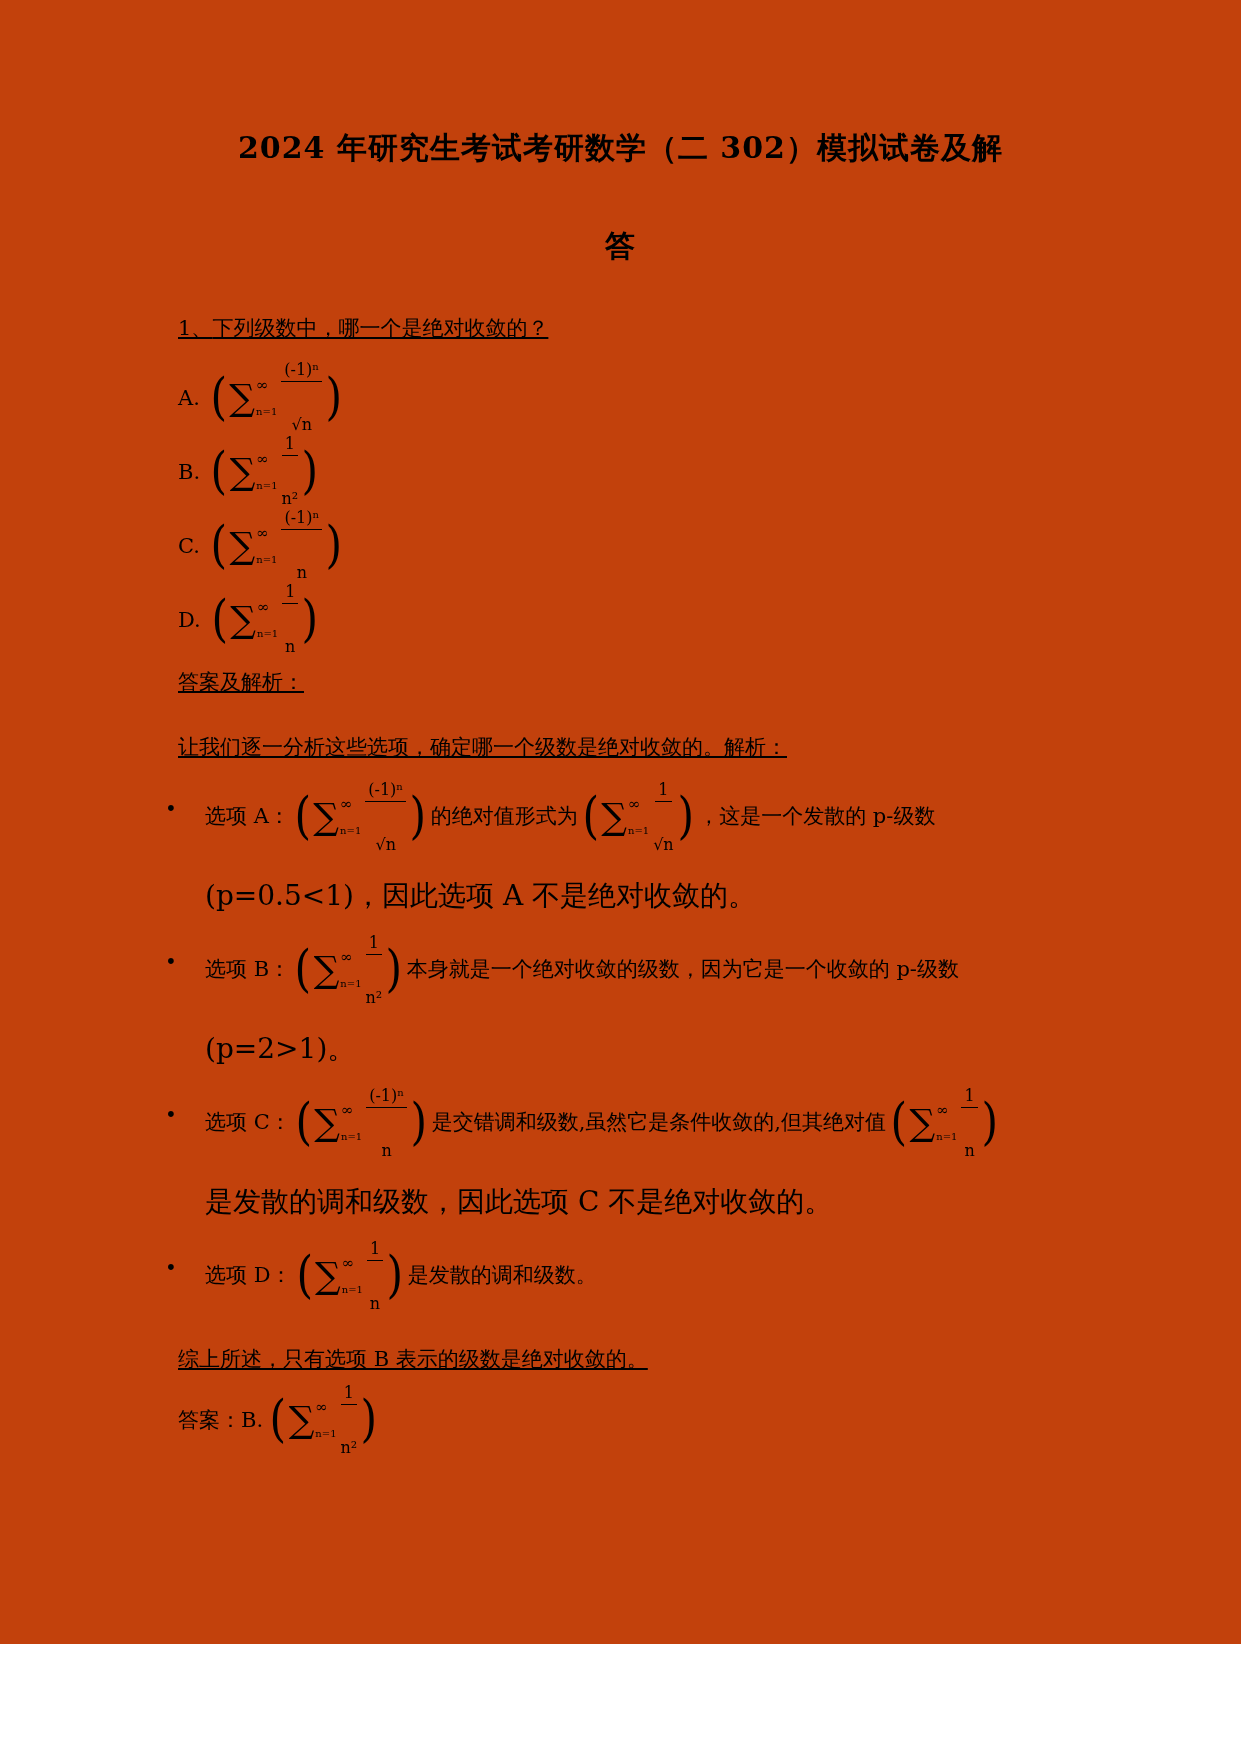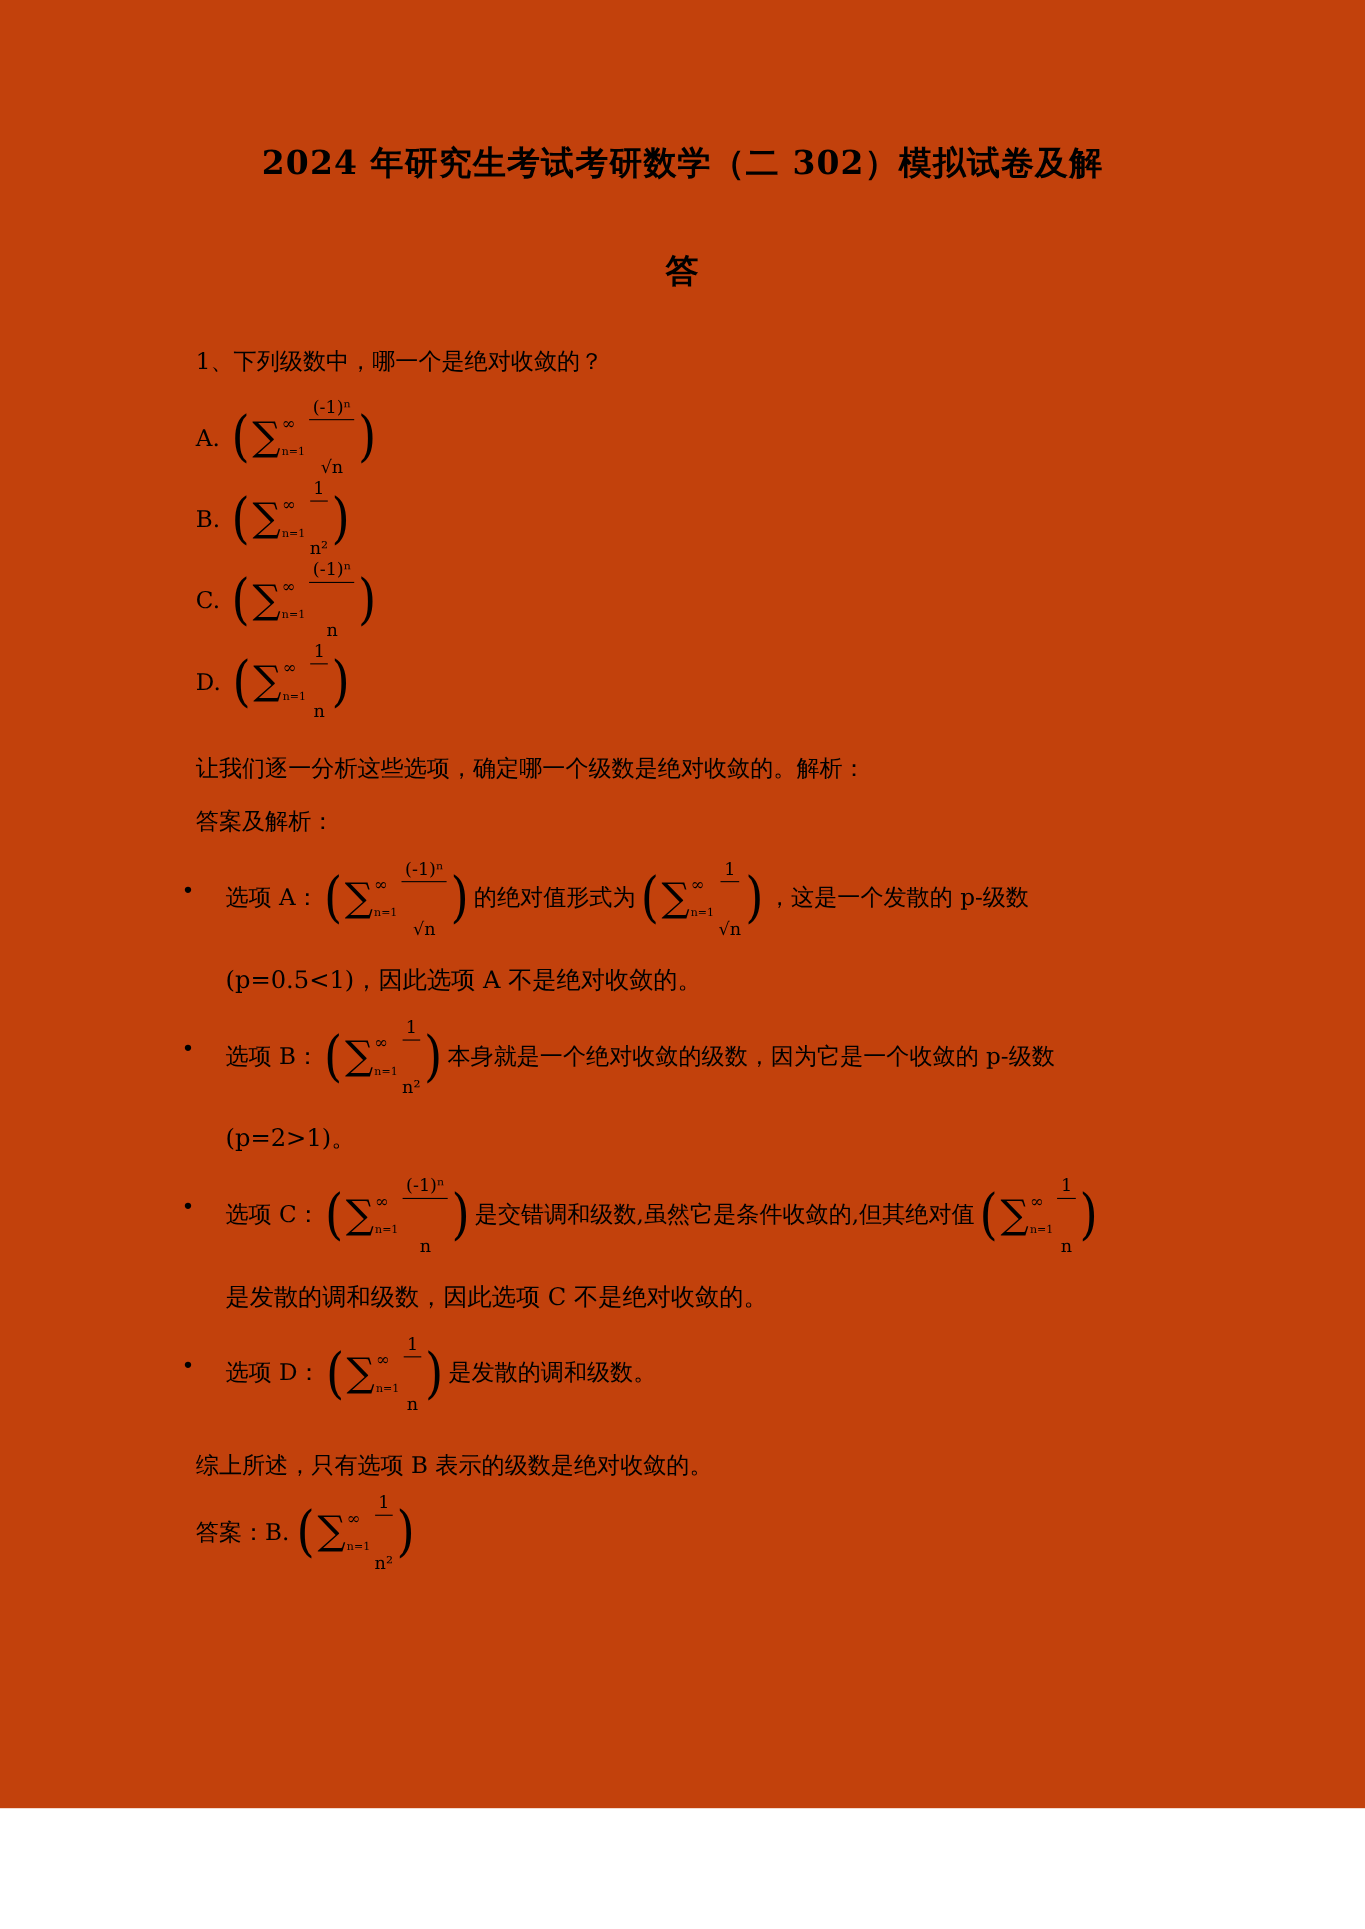--- a/index.html
+++ b/index.html
@@ -25,20 +25,21 @@
   .section-heading {
     font-size: 28px;
     font-weight: bold;
     margin: 60px 0 0 0;
     letter-spacing: 1px;
   }
   .para {
     font-size: 21px;
     margin: 0;
     line-height: 1.5;
+    text-decoration: underline;
   }
   .question { margin-top: 46px; padding-left: 43px; }
   .options { margin-top: 24px; padding-left: 43px; }
   .option {
     display: flex;
     align-items: center;
     margin-bottom: 16px;
     height: 58px;
   }
   .opt-label { font-size: 21px; margin-right: 6px; }
@@ -103,21 +104,21 @@
     line-height: 58px;
   }
   .bullet-body { flex: 1; }
   .bullet-line1 {
     font-size: 21px;
     line-height: 58px;
     margin: 0;
   }
   .bullet-line1 .formula { line-height: normal; }
   .bullet-line2 {
-    font-size: 22px;
+    font-size: 28px;
     line-height: 1.5;
     margin: 20px 0 0 0;
   }
   .conclusion { margin-top: 30px; padding-left: 43px; }
   .answer-line {
     margin-top: 16px;
     padding-left: 43px;
     display: flex;
     align-items: center;
     height: 58px;
@@ -202,23 +203,23 @@
         <span class="frac">
           <span class="num">1</span>
           <span class="den">n</span>
         </span>
         <span class="paren">)</span>
       </span>
     </div>
 
   </div>
 
+  <p class="para answer-heading">答案及解析：</p>
+
   <p class="para analysis-intro">让我们逐一分析这些选项，确定哪一个级数是绝对收敛的。解析：</p>
-
-  <p class="para answer-heading">答案及解析：</p>
 
   <div class="bullet">
     <span class="bullet-marker">•</span>
     <div class="bullet-body">
       <p class="bullet-line1"><span>选项 A：</span><span class="formula">
             <span class="paren">(</span>
             <span class="sigma">∑</span>
             <span class="limits">
               <span class="lim-sup">∞</span>
               <span class="lim-sub">n=1</span>

